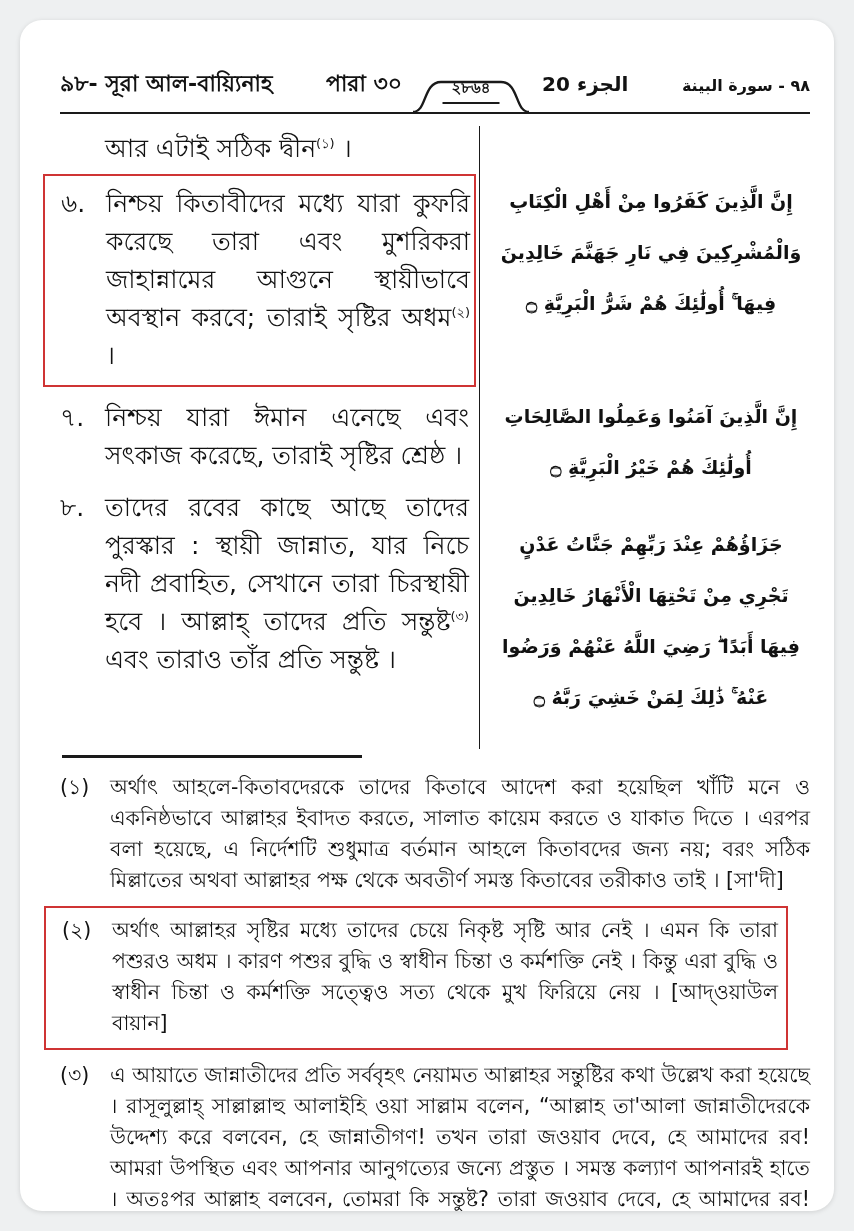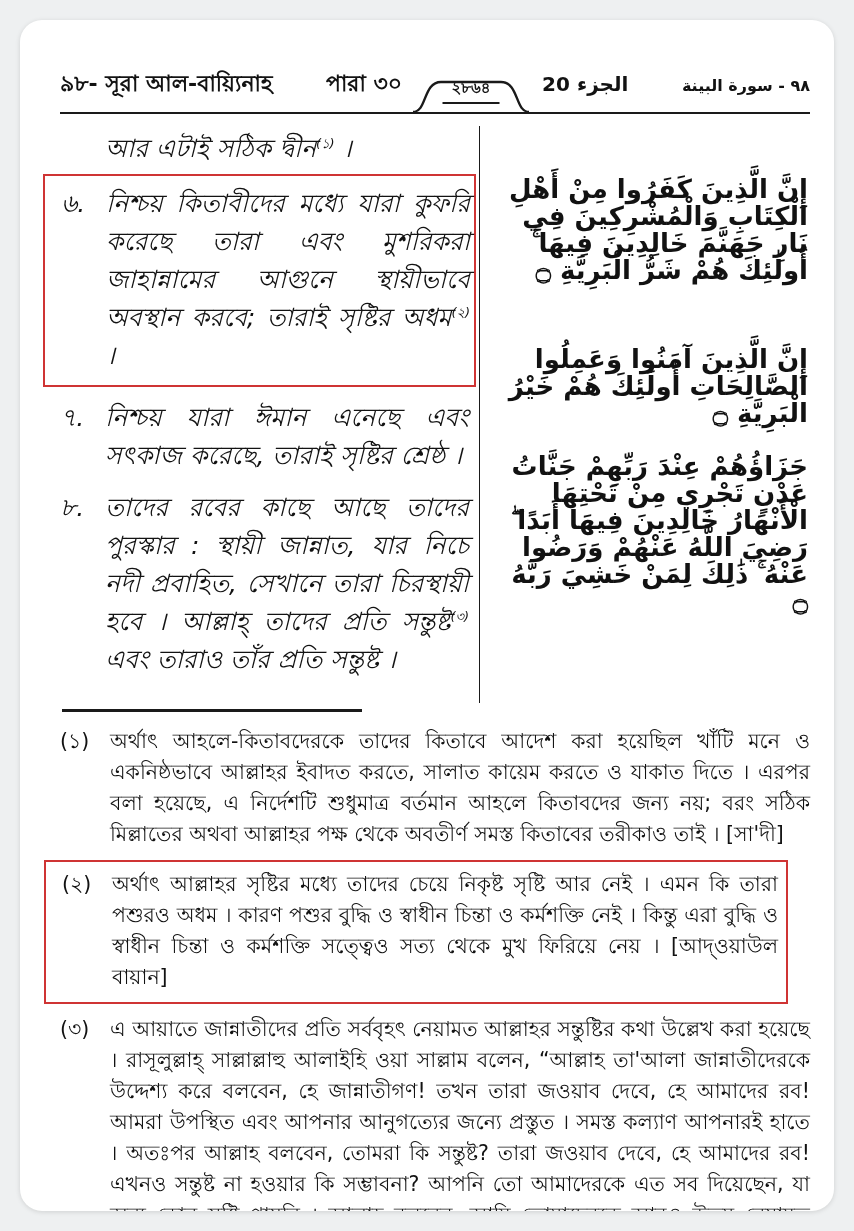--- a/index.html
+++ b/index.html
@@ -59,29 +59,28 @@
 
   
   .columns { display: flex; margin-top: 12px; }
   .col-left {
     width: 420px;
     flex: none;
     border-right: 1.5px solid #1a1a1a;
     padding: 4px 10px 10px 0;
     font-size: 25px;
     line-height: 38px;
-    font-style: italic;
   }
   .col-right {
     flex: 1;
     padding: 0 2px 0 14px;
     direction: rtl;
-    text-align: right;
-    font-size: 26px;
-    line-height: 27px;
+    text-align: center;
+    font-size: 19px;
+    line-height: 51px;
     font-weight: bold;
   }
   .cont-line { margin: 0 0 6px 45px; text-align: left; }
   .v-row { display: flex; margin-bottom: 14px; }
   .v-num { flex: none; width: 45px; }
   .v-text { flex: 1; text-align: justify; }
   sup.fn-ref { font-size: 13px; line-height: 0; vertical-align: super; }
 
   .hl-box-verse {
     border: 2.5px solid #cf3434;

